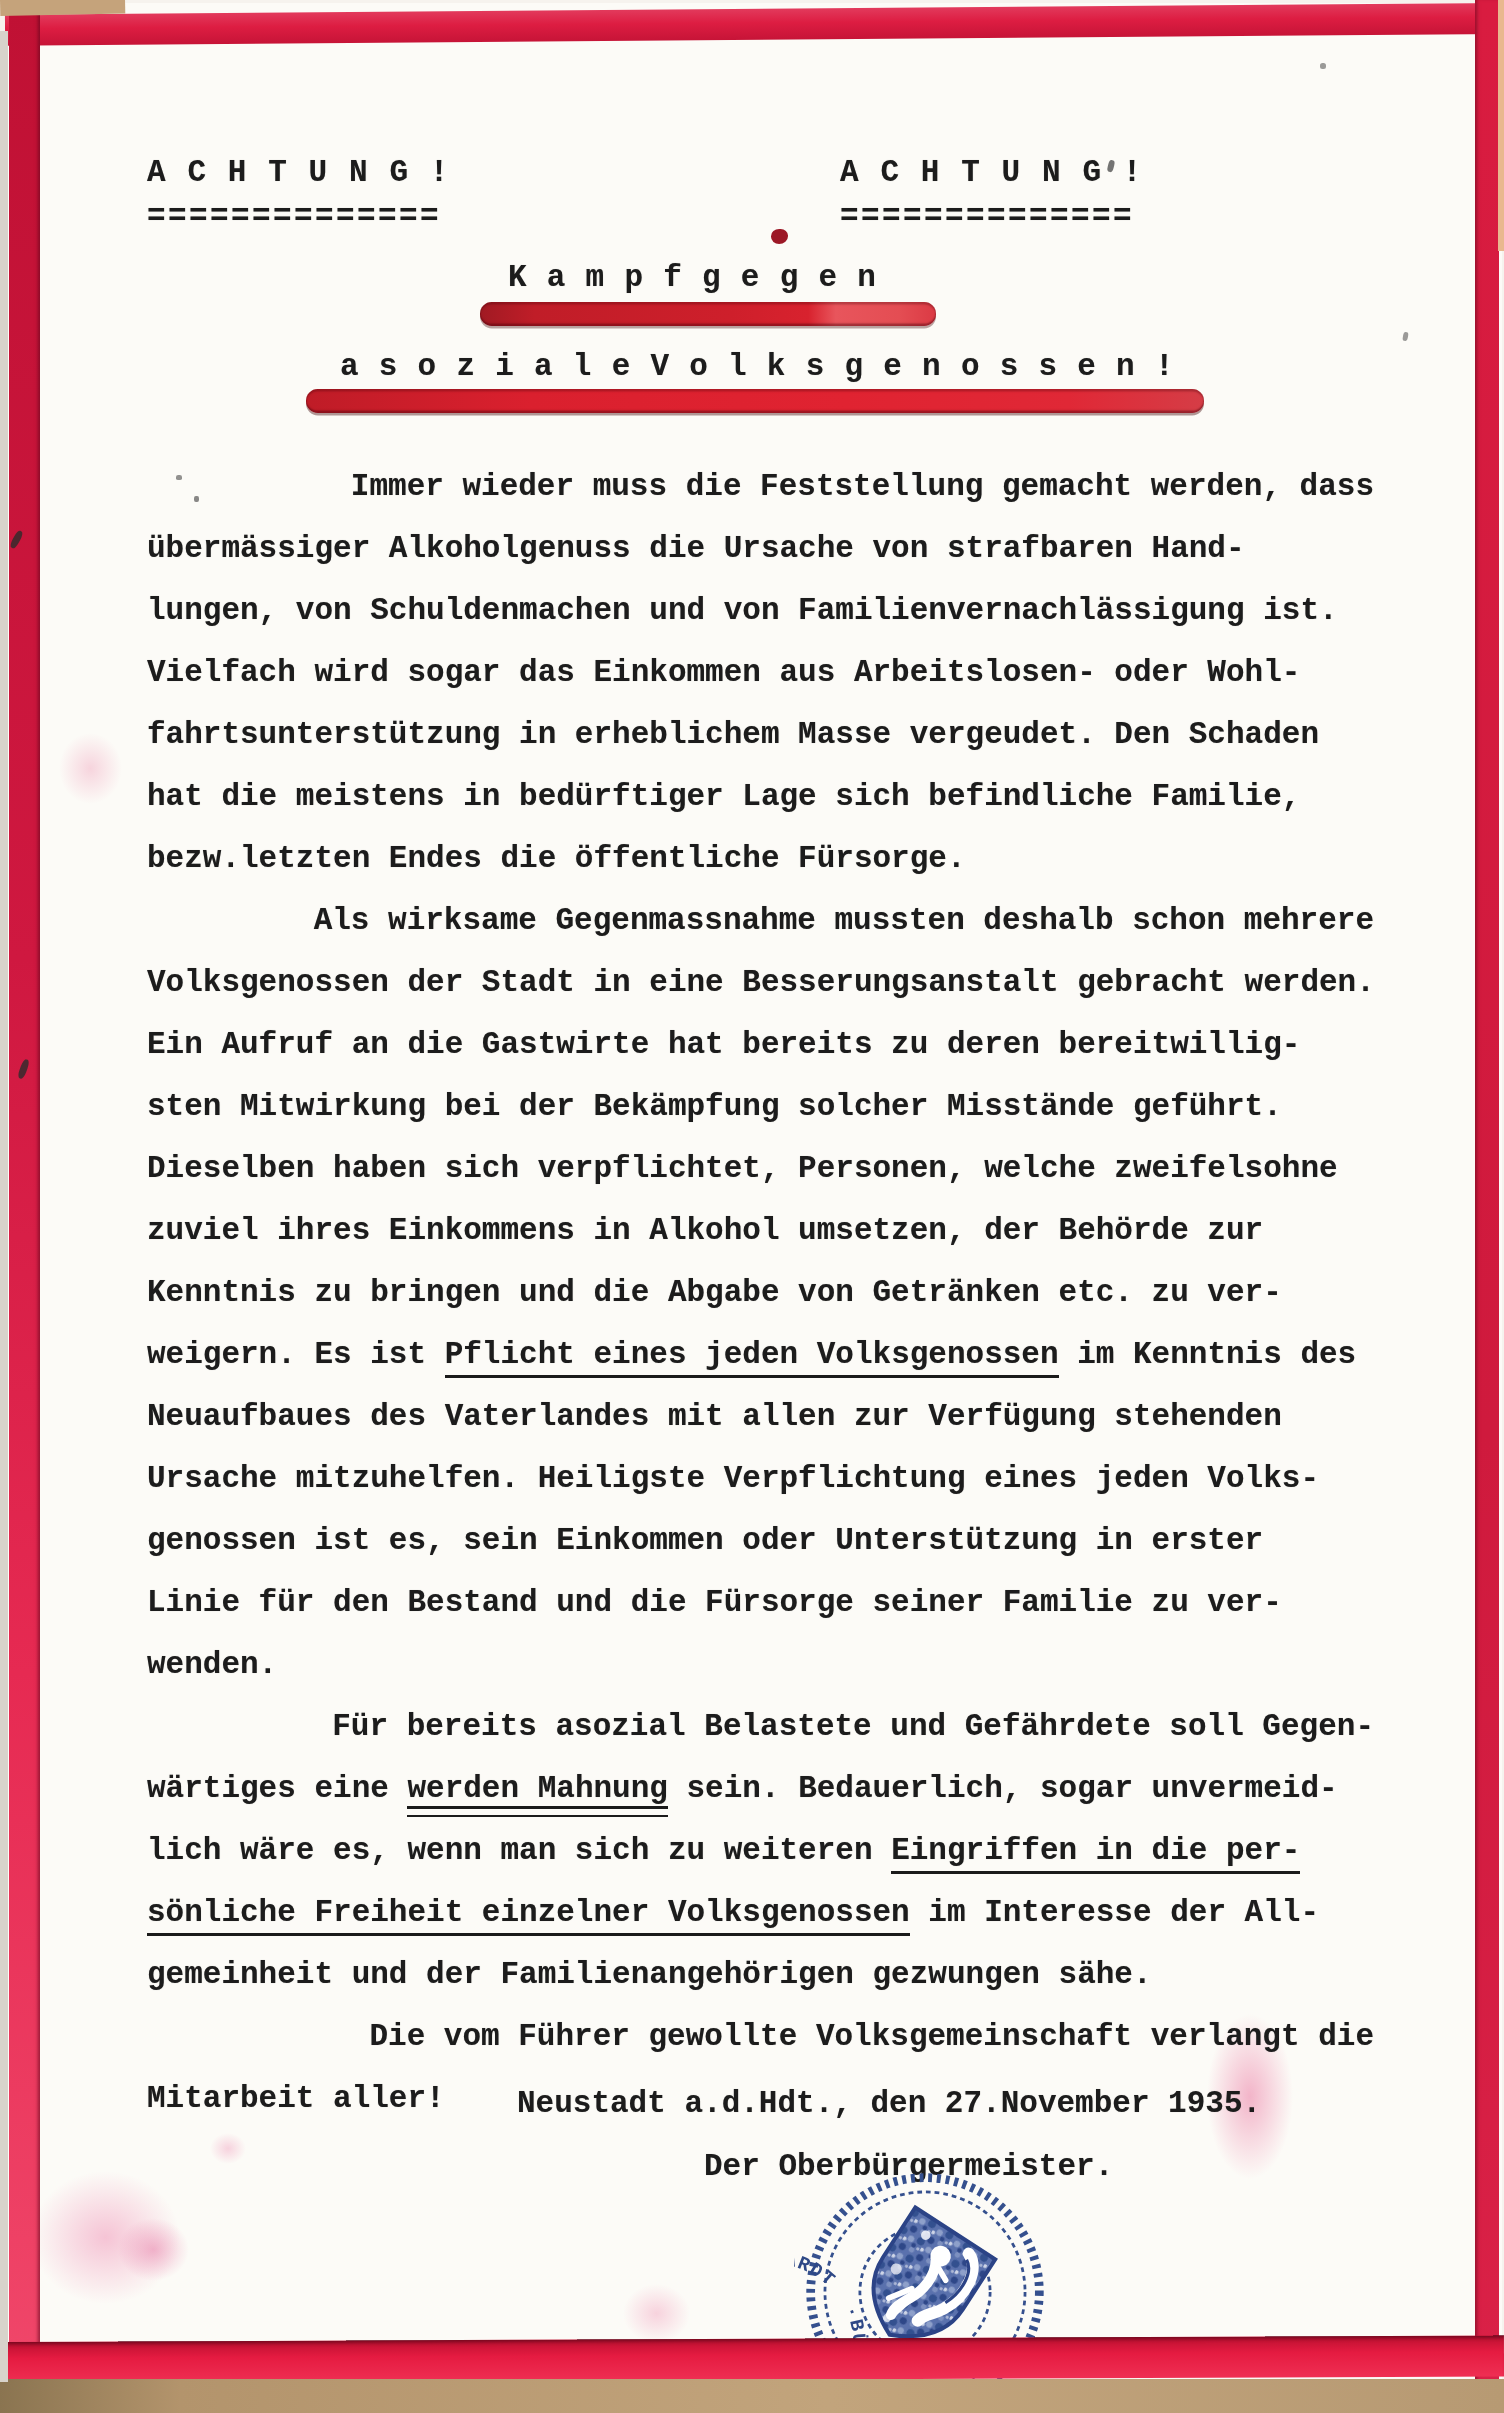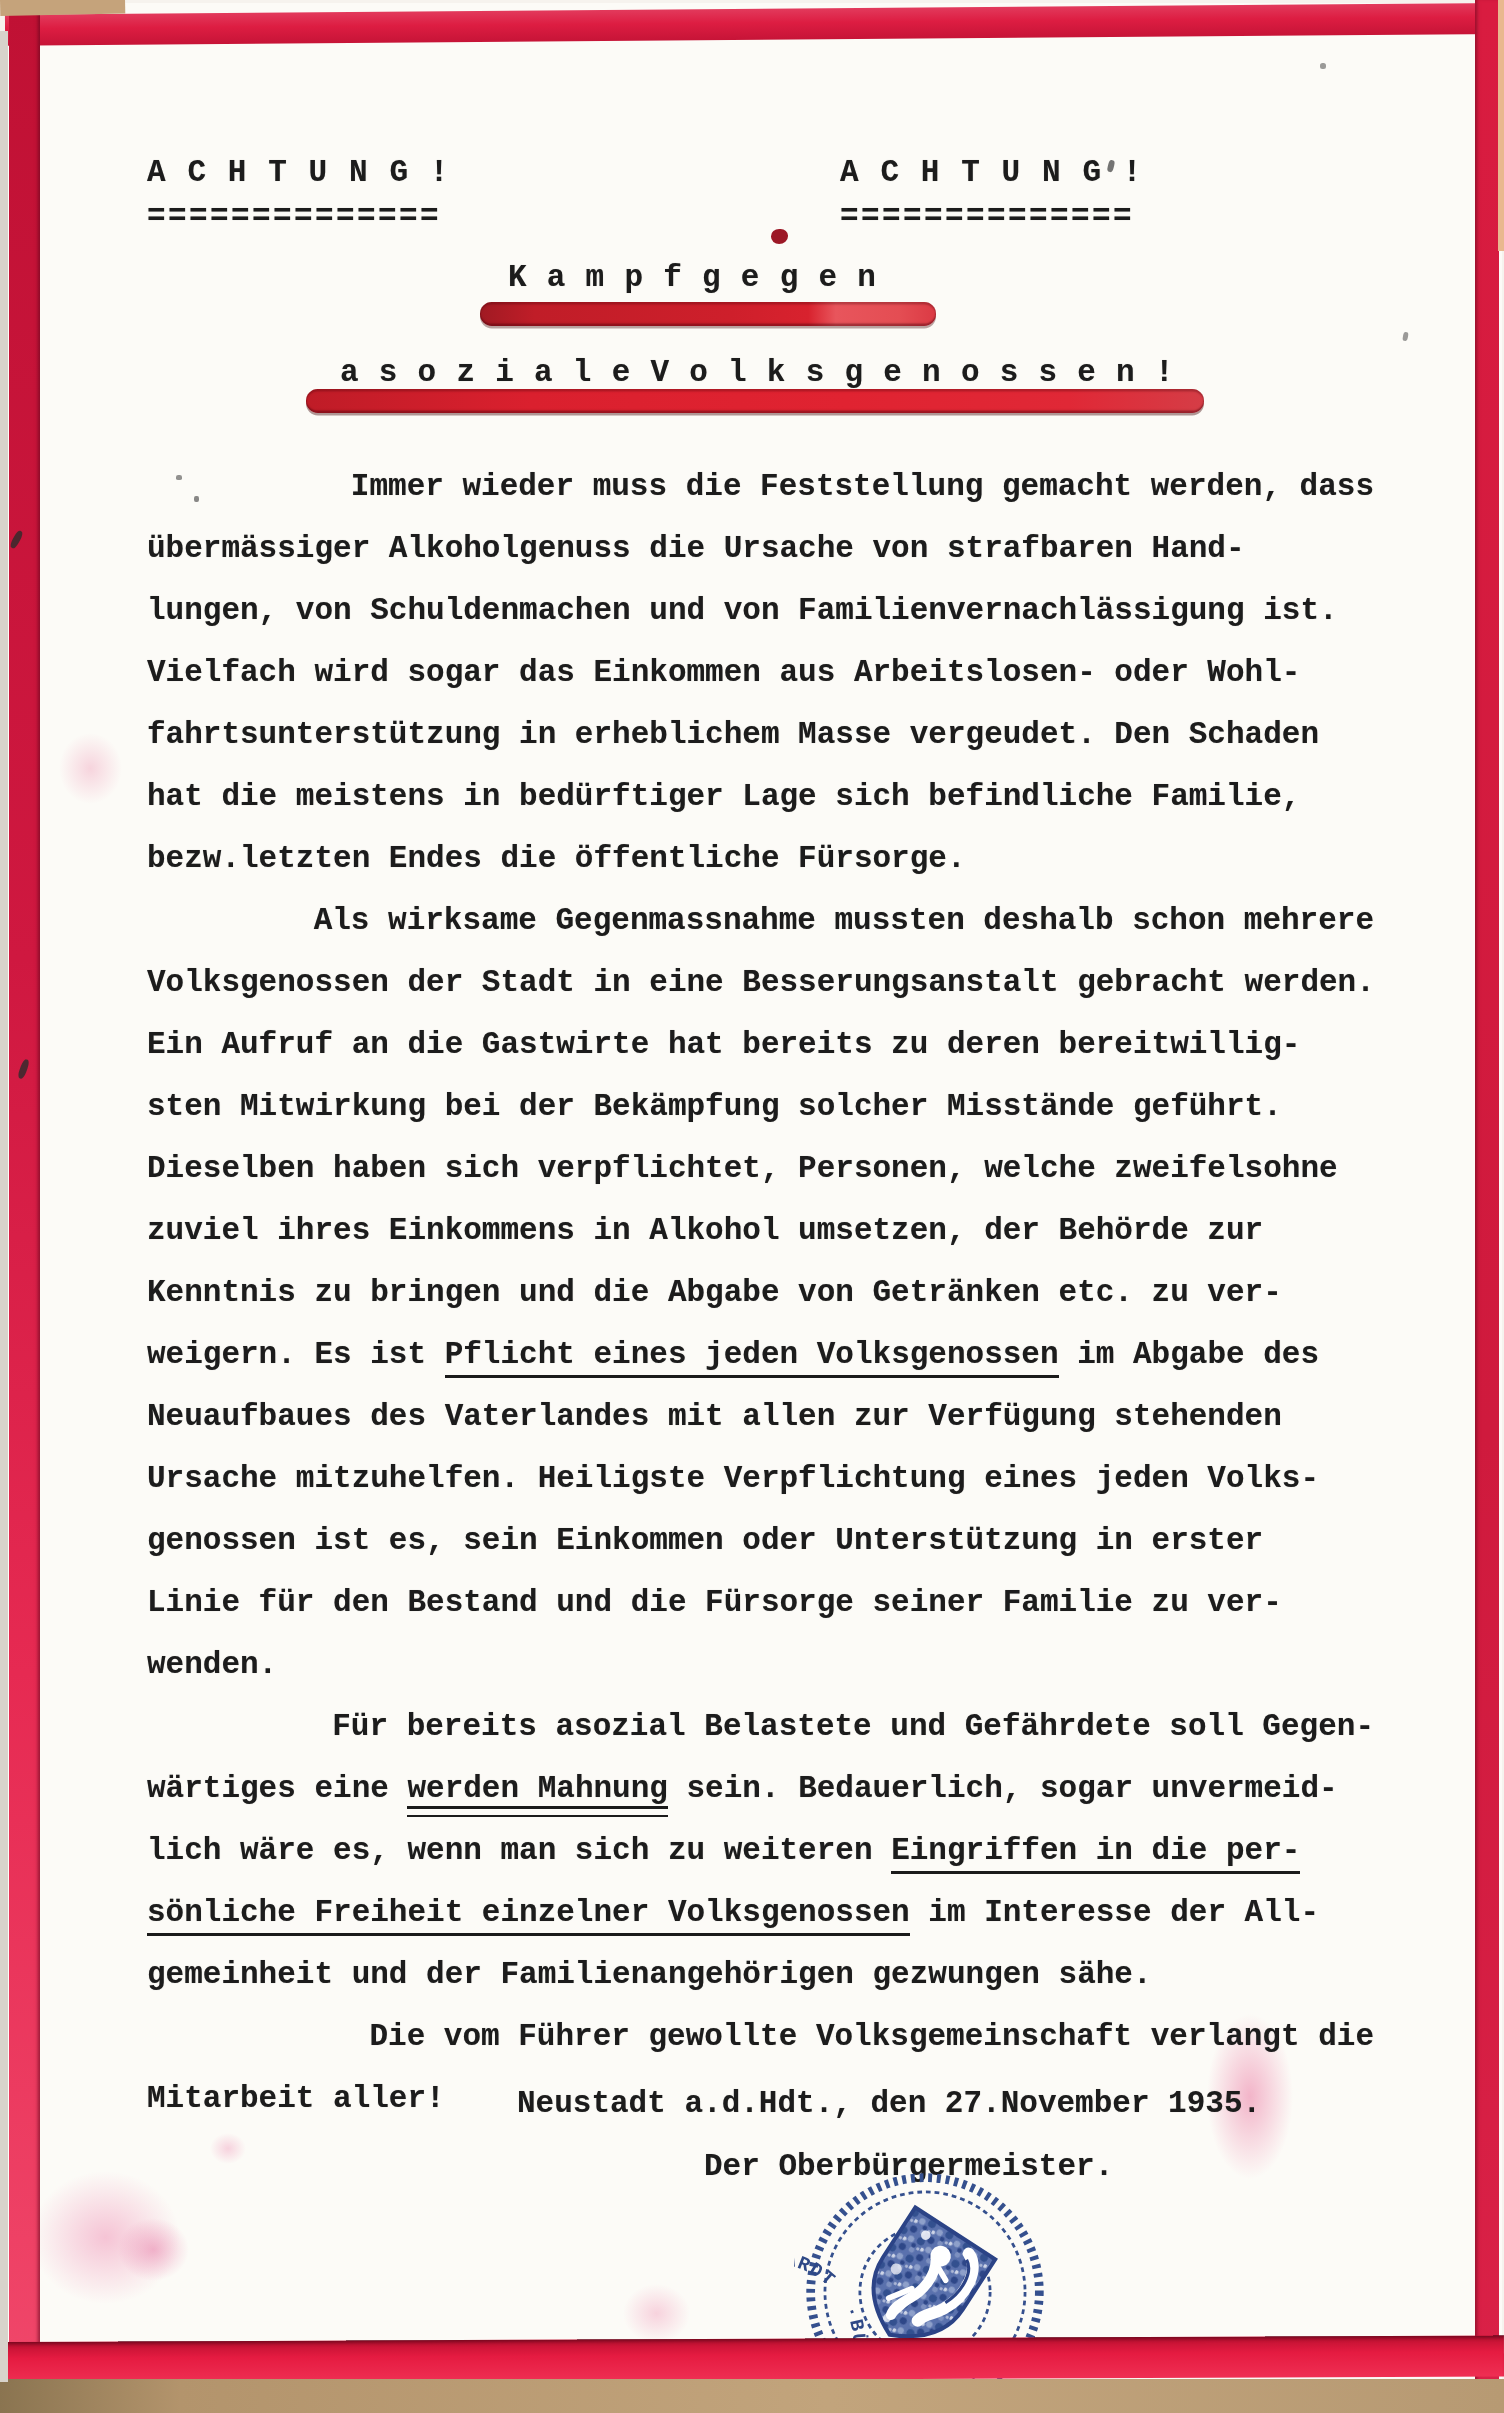--- a/index.html
+++ b/index.html
@@ -105,39 +105,39 @@
 </div>
 <div class="abs tw hdr" style="left:840px;top:157px;">
   <span>A C H T U N G !</span>
   <span class="rule">==============</span>
 </div>
 
 <div class="abs red-dot"></div>
 
 <div class="abs tw headline" style="left:508px;top:260px;">K a m p f   g e g e n</div>
 <div class="abs redbar redbar-1" style="left:480px;top:302px;width:456px;"></div>
-<div class="abs tw headline" style="left:340px;top:349px;margin-top:6px;">a s o z i a l e   V o l k s g e n o s s e n !</div>
+<div class="abs tw headline" style="left:340px;top:349px;">a s o z i a l e   V o l k s g e n o s s e n !</div>
 <div class="abs redbar redbar-2" style="left:306px;top:389px;width:898px;"></div>
 
 <div id="body-block" class="abs tw">
     <div class="bodyline indent"><span>Immer wieder muss die Feststellung gemacht werden, dass</span></div>
     <div class="bodyline"><span>übermässiger Alkoholgenuss die Ursache von strafbaren Hand-</span></div>
     <div class="bodyline"><span>lungen, von Schuldenmachen und von Familienvernachlässigung ist.</span></div>
     <div class="bodyline"><span>Vielfach wird sogar das Einkommen aus Arbeitslosen- oder Wohl-</span></div>
     <div class="bodyline"><span>fahrtsunterstützung in erheblichem Masse vergeudet. Den Schaden</span></div>
     <div class="bodyline"><span>hat die meistens in bedürftiger Lage sich befindliche Familie,</span></div>
     <div class="bodyline"><span>bezw.letzten Endes die öffentliche Fürsorge.</span></div>
     <div class="bodyline indent"><span>Als wirksame Gegenmassnahme mussten deshalb schon mehrere</span></div>
     <div class="bodyline"><span>Volksgenossen der Stadt in eine Besserungsanstalt gebracht werden.</span></div>
     <div class="bodyline"><span>Ein Aufruf an die Gastwirte hat bereits zu deren bereitwillig-</span></div>
     <div class="bodyline"><span>sten Mitwirkung bei der Bekämpfung solcher Misstände geführt.</span></div>
     <div class="bodyline"><span>Dieselben haben sich verpflichtet, Personen, welche zweifelsohne</span></div>
     <div class="bodyline"><span>zuviel ihres Einkommens in Alkohol umsetzen, der Behörde zur</span></div>
     <div class="bodyline"><span>Kenntnis zu bringen und die Abgabe von Getränken etc. zu ver-</span></div>
-    <div class="bodyline"><span>weigern. Es ist </span><span class="u1">Pflicht eines jeden Volksgenossen</span><span> im Abgabe des</span></div>
+    <div class="bodyline"><span>weigern. Es ist </span><span class="u1">Pflicht eines jeden Volksgenossen</span><span> im Kenntnis des</span></div>
     <div class="bodyline"><span>Neuaufbaues des Vaterlandes mit allen zur Verfügung stehenden</span></div>
     <div class="bodyline"><span>Ursache mitzuhelfen. Heiligste Verpflichtung eines jeden Volks-</span></div>
     <div class="bodyline"><span>genossen ist es, sein Einkommen oder Unterstützung in erster</span></div>
     <div class="bodyline"><span>Linie für den Bestand und die Fürsorge seiner Familie zu ver-</span></div>
     <div class="bodyline"><span>wenden.</span></div>
     <div class="bodyline indent"><span>Für bereits asozial Belastete und Gefährdete soll Gegen-</span></div>
     <div class="bodyline"><span>wärtiges eine </span><span class="u2">werden Mahnung</span><span> sein. Bedauerlich, sogar unvermeid-</span></div>
     <div class="bodyline"><span>lich wäre es, wenn man sich zu weiteren </span><span class="u1">Eingriffen in die per-</span></div>
     <div class="bodyline"><span class="u1">sönliche Freiheit einzelner Volksgenossen</span><span> im Interesse der All-</span></div>
     <div class="bodyline"><span>gemeinheit und der Familienangehörigen gezwungen sähe.</span></div>

